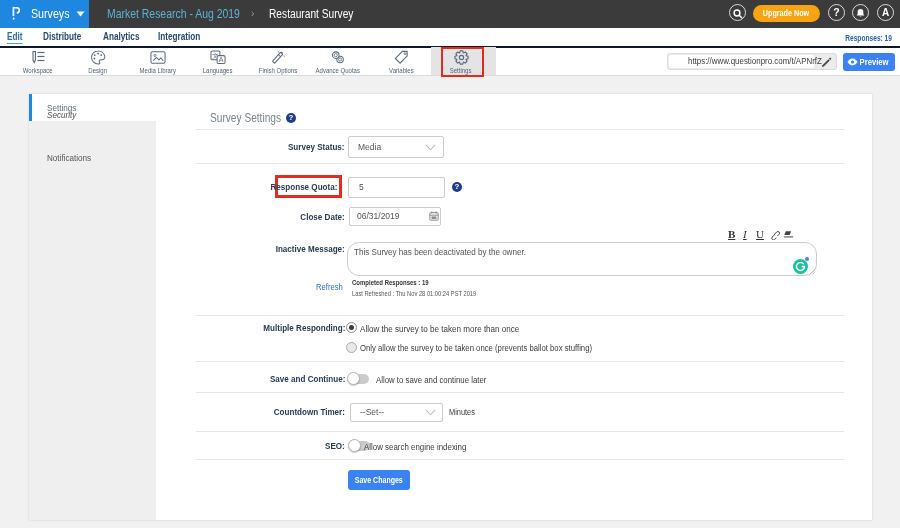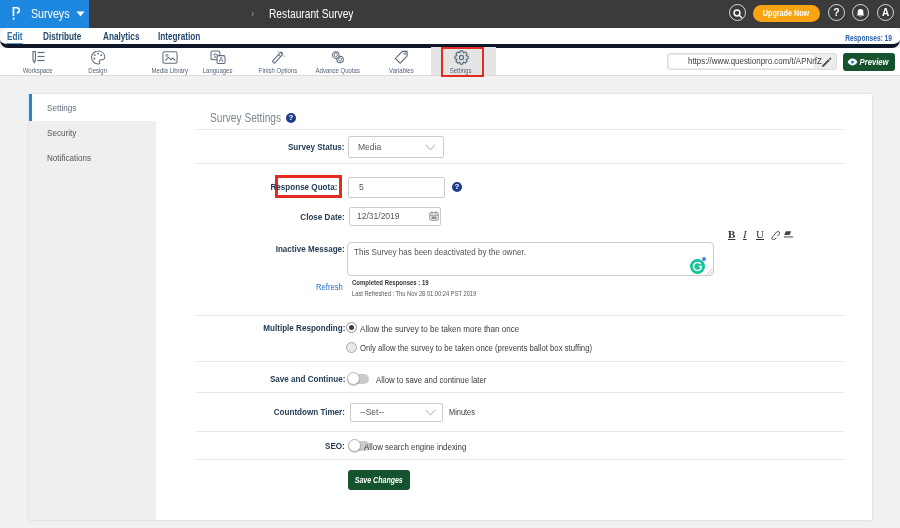--- a/index.html
+++ b/index.html
@@ -10,21 +10,21 @@
 .cx { display:inline-block; transform:scaleX(0.82); transform-origin:0 50%; white-space:nowrap; }
 .cxr { display:inline-block; transform:scaleX(0.95); transform-origin:100% 50%; white-space:nowrap; }
 .cxc { display:inline-block; transform:scaleX(0.8); transform-origin:50% 50%; white-space:nowrap; }
 
 
 #topbar { position:absolute; top:0; left:0; width:900px; height:28px; background:#3b3b3b; }
 #topblue { position:absolute; top:0; left:0; width:89px; height:28px; background:#1e87e0; }
 .tb-circle { position:absolute; top:4px; width:17px; height:17px; border:1px solid rgba(255,255,255,0.8); border-radius:50%; color:#fff; text-align:center; }
 
 
-#menubar { position:absolute; top:28px; left:0; width:900px; height:20px; background:#fff; border-bottom:4px solid #0f172a;border-radius:8px; }
+#menubar { position:absolute; top:28px; left:0; width:900px; height:20px; background:#fff; border-bottom:2px solid #0f172a; }
 .menu-item { position:absolute; top:3px; font-size:10px; font-weight:700; color:#25486b; }
 
 
 #toolbar { position:absolute; top:48px; left:0; width:900px; height:28px; background:#fff; border-bottom:1px solid #dcdcdc; }
 .tab { position:absolute; top:0; width:60px; height:28px; text-align:center; }
 .tab svg { display:block; margin:2px auto 0 auto; }
 .tab .lbl { display:block; font-size:7.5px; color:#52627a; margin-top:0.5px; }
 
 
 #card { position:absolute; left:29px; top:94px; width:843px; height:426px; background:#fff; box-shadow:0 0 2px rgba(0,0,0,0.15); }
@@ -35,38 +35,39 @@
 .divider { position:absolute; left:167px; width:648px; height:1px; background:#e7e7e7; }
 .flabel { position:absolute; font-size:8.5px; font-weight:700; color:#243c53; text-align:right; }
 .inp { position:absolute; background:#fff; border:1px solid #ccc; border-radius:2px; font-size:8.5px; color:#555; }
 .qicon { position:absolute; width:11px; height:11px; border-radius:50%; background:#1d3d8c; color:#fff; font-size:8px; font-weight:700; text-align:center; line-height:11px; }
 .redbox { position:absolute; border:3px solid #e22b21; }
 .radio { position:absolute; width:11px; height:11px; border-radius:50%; border:1px solid #8f8f8f; background:#fdfdfd; }
 .radio .dot { position:absolute; left:2px; top:2px; width:5px; height:5px; border-radius:50%; background:#3c3c3c; }
 .radio.off { background:#e8e8e8; border-color:#ababab; }
 .toggle { position:absolute; width:21px; height:10px; background:#cbcbcb; border-radius:5px; }
 .toggle .knob { position:absolute; left:-1px; top:-2px; width:13px; height:13px; background:#fff; border:1px solid #b3b3b3; border-radius:50%; box-shadow:0 1px 1px rgba(0,0,0,0.2); }
-.btn-blue { position:absolute; background:#14532d; border-radius:3px; color:#fff; font-weight:700; text-align:center;font-style:italic; }
+.btn-blue { position:absolute; background:#3b82f6; border-radius:3px; color:#fff; font-weight:700; text-align:center; }
 </style>
 </head>
 <body>
 <div id="app">
 
 <div id="topbar">
   <div id="topblue">
     <svg class="abs" style="left:11px;top:5px" width="12" height="18" viewBox="0 0 12 18">
       <rect x="1.6" y="1.9" width="1.7" height="9.2" fill="#fff"></rect>
       <path d="M2,2.7 L5.7,2.7 C7.4,2.7 8.3,3.7 8.3,5.3 C8.3,6.9 7.3,7.9 5.8,7.9" fill="none" stroke="#fff" stroke-width="1.6"></path>
       <rect x="1.7" y="12.6" width="1.9" height="2.1" rx="0.9" fill="#fff"></rect>
     </svg>
     <span class="abs" style="left:31px;top:6px;font-size:13px;color:#fff;"><span class="cx" style="transform:scaleX(0.82)">Surveys</span></span>
     <svg class="abs" style="left:76px;top:11px" width="9" height="6" viewBox="0 0 9 6">
           <path d="M0.5,0.5 L8.5,0.5 L4.5,5.5 z" fill="#fff"></path>
         </svg>
   </div>
+  <span class="abs" style="left:107px;top:7px;font-size:12px;color:#5cb2d6;"><span class="cx" style="transform:scaleX(0.87)">Market Research - Aug 2019</span></span>
   <span class="abs" style="left:251px;top:8px;font-size:10px;color:#9a9a9a;">›</span>
   <span class="abs" style="left:269px;top:7px;font-size:12px;color:#fff;"><span class="cx" style="transform:scaleX(0.85)">Restaurant Survey</span></span>
 
   <div class="tb-circle" style="left:729px;">
     <svg width="10" height="10" viewBox="0 0 10 10" style="margin-top:3px">
           <circle cx="4" cy="4" r="2.9" fill="none" stroke="#fff" stroke-width="1.5"></circle>
           <line x1="6.2" y1="6.2" x2="9" y2="9" stroke="#fff" stroke-width="1.5"></line>
         </svg>
   </div>
   <div class="abs" style="left:753px;top:4.5px;width:67px;height:17px;background:#f7a312;border-radius:8.5px;color:#fff;font-size:9px;font-weight:700;text-align:center;line-height:17px;"><span class="cxc">Upgrade Now</span></div>
@@ -103,21 +104,21 @@
   <div class="tab" style="left:68px;">
     <svg width="16" height="15" viewBox="0 0 17 16">
           <path d="M8.5,1 a7,7 0 1 0 0.2,14 c1.6,0 2.1,-1.1 1.4,-2.1 c-.8,-1.2 .1,-2.5 1.6,-2.5 h1.6 a2.9,2.9 0 0 0 2.4,-3.6 A7,7 0 0 0 8.5,1 z" fill="none" stroke="#5b6b7e" stroke-width="1.1"></path>
           <circle cx="5" cy="5.4" r="1" fill="#5b6b7e"></circle>
           <circle cx="8.6" cy="3.8" r="1" fill="#5b6b7e"></circle>
           <circle cx="12" cy="5.4" r="1" fill="#5b6b7e"></circle>
           <circle cx="4.6" cy="9" r="1" fill="#5b6b7e"></circle>
         </svg>
     <span class="lbl"><span class="cxc">Design</span></span>
   </div>
-  <div class="tab" style="left:140px;text-align:center;">
+  <div class="tab" style="left:128px;text-align:center;">
     <svg width="16" height="15" viewBox="0 0 17 15">
           <rect x="1" y="1.5" width="15" height="12" rx="1.5" fill="none" stroke="#5b6b7e" stroke-width="1.1"></rect>
           <circle cx="5.2" cy="5.3" r="1.1" fill="none" stroke="#5b6b7e" stroke-width="0.9"></circle>
           <path d="M3.5,10.8 l3.4,-3.4 2.6,2.6 2,-2 2.6,2.8" fill="none" stroke="#5b6b7e" stroke-width="1.1"></path>
         </svg>
     <span class="lbl"><span class="cxc">Media Library</span></span>
   </div>
   <div class="tab" style="left:188px;">
     <svg width="16" height="15" viewBox="0 0 17 16">
           <rect x="1" y="1" width="9.5" height="9.5" rx="1.5" fill="#fff" stroke="#5b6b7e" stroke-width="1.1"></rect>
@@ -177,41 +178,41 @@
           <path d="M8 0.5 C4.5 0.5 1.8 3.5 0.8 5.5 1.8 7.5 4.5 10.5 8 10.5 s6.2-3 7.2-5 C14.2 3.5 11.5 0.5 8 0.5z" fill="#fff"></path>
           <circle cx="8" cy="5.5" r="2.2" fill="#2080dd"></circle>
         </svg><span style="font-size:8.5px;display:inline-block;transform:scaleX(0.9)"> Preview</span>
   </div>
 </div>
 
 <div id="card">
   <div id="sidebar"></div>
   <div id="side-active"></div>
   <span class="side-item" style="top:9px;padding-left:18px;"><span class="cx" style="transform:scaleX(0.9)">Settings</span></span>
-  <span class="side-item" style="top:34px;padding-left:18px;color:#555;"><span class="cx" style="transform:scaleX(0.9)">Security</span></span>
+  <span class="side-item" style="top:16px;padding-left:18px;color:#555;font-style:italic;"><span class="cx" style="transform:scaleX(0.9)">Security</span></span>
   <span class="side-item" style="top:59px;padding-left:18px;color:#555;"><span class="cx" style="transform:scaleX(0.9)">Notifications</span></span>
 
   <span class="abs" style="left:181px;top:16px;font-size:13px;color:#7a8590;"><span class="cx" style="transform:scaleX(0.78)">Survey Settings</span></span>
   <div class="qicon" style="left:257px;top:19px;width:10px;height:10px;line-height:10px;font-size:8px;">?</div>
   <div class="divider" style="top:35px;"></div>
 
   <span class="flabel" style="left:216px;top:48px;width:100px;"><span class="cxr">Survey Status:</span></span>
   <div class="inp" style="left:319px;top:42px;width:96px;height:22px;line-height:20px;padding-left:9px;">Media</div>
   <svg class="abs" style="left:396px;top:50px" width="11" height="7" viewBox="0 0 11 7">
         <path d="M0.8,0.8 L5.5,5.8 L10.2,0.8" fill="none" stroke="#b9bfc5" stroke-width="1.1"></path>
       </svg>
   <div class="divider" style="top:69px;"></div>
 
   <div class="redbox" style="left:246px;top:81px;width:67px;height:23px;"></div>
   <span class="flabel" style="left:216px;top:88px;width:92px;"><span class="cxr">Response Quota:</span></span>
   <div class="inp" style="left:319px;top:83px;width:97px;height:21px;line-height:19px;padding-left:10px;">5</div>
   <div class="qicon" style="left:423px;top:88px;width:10px;height:10px;line-height:10px;font-size:8px;">?</div>
 
   <span class="flabel" style="left:216px;top:118px;width:100px;"><span class="cxr">Close Date:</span></span>
-  <div class="inp" style="left:320px;top:113px;width:92px;height:19px;line-height:17px;padding-left:7px;">12/31/2019</div>
+  <div class="inp" style="left:320px;top:113px;width:92px;height:19px;line-height:17px;padding-left:7px;">06/31/2019</div>
   <svg class="abs" style="left:400px;top:117px" width="10" height="10" viewBox="0 0 12 12">
         <rect x="1" y="2" width="10" height="9" rx="1" fill="none" stroke="#8a8a8a" stroke-width="1.2"></rect>
         <line x1="1" y1="5" x2="11" y2="5" stroke="#8a8a8a" stroke-width="1.2"></line>
         <line x1="3.5" y1="0.7" x2="3.5" y2="3" stroke="#8a8a8a" stroke-width="1.4"></line>
         <line x1="8.5" y1="0.7" x2="8.5" y2="3" stroke="#8a8a8a" stroke-width="1.4"></line>
         <rect x="3" y="6.5" width="6" height="3" fill="#8a8a8a"></rect>
       </svg>
 
   <div class="abs" style="left:699px;top:134px;width:70px;height:12px;font-family:'Liberation Serif',serif;font-size:11px;color:#333;">
     <span style="position:absolute;left:0;font-weight:700;text-decoration:underline;">B</span>
@@ -220,21 +221,21 @@
     <svg style="position:absolute;left:41px;top:1px" width="11" height="11" viewBox="0 0 14 14">
           <path d="M7.6,6 L9.8,3.8 a2.1,2.1 0 0 1 3,3 L10.6,9 M6.4,8 L4.2,10.2 a2.1,2.1 0 0 0 3,3 L9.4,11.2 M5.8,8.2 L8.2,5.8" fill="none" stroke="#444" stroke-width="1.25"></path>
         </svg>
     <svg style="position:absolute;left:55px;top:2px" width="11" height="10" viewBox="0 0 14 13">
           <path d="M3.5 1.5 h7 l-2 5 h-7 z" fill="#444"></path>
           <line x1="1" y1="9" x2="13" y2="9" stroke="#444" stroke-width="1.3"></line>
         </svg>
   </div>
 
   <span class="flabel" style="left:216px;top:150px;width:100px;"><span class="cxr">Inactive Message:</span></span>
-  <div class="inp" style="left:318px;top:148px;width:367px;height:34px;border-radius:4px;">
+  <div class="inp" style="left:318px;top:148px;width:470px;height:34px;border-radius:12px;">
     <span class="abs" style="left:6px;top:4px;font-size:8.5px;color:#555;"><span class="cx" style="transform:scaleX(0.95)">This Survey has been deactivated by the owner.</span></span>
     <div class="abs" style="right:8px;top:16px;width:15px;height:15px;border-radius:50%;background:#15c39a;">
       <svg width="15" height="15" viewBox="0 0 15 15">
             <path d="M10.8 5.2 A4 4 0 1 0 11.5 7.5 L8.7 7.5" fill="none" stroke="#fff" stroke-width="1.5"></path>
           </svg>
       <div class="abs" style="right:-1px;top:-2px;width:4px;height:4px;border-radius:50%;background:#4d7fe8;"></div>
     </div>
     <svg class="abs" style="right:0;bottom:0" width="7" height="7" viewBox="0 0 7 7">
           <path d="M6.5 0.5 L0.5 6.5 M6.5 3.5 L3.5 6.5" stroke="#bbb" stroke-width="0.8"></path>
         </svg>

